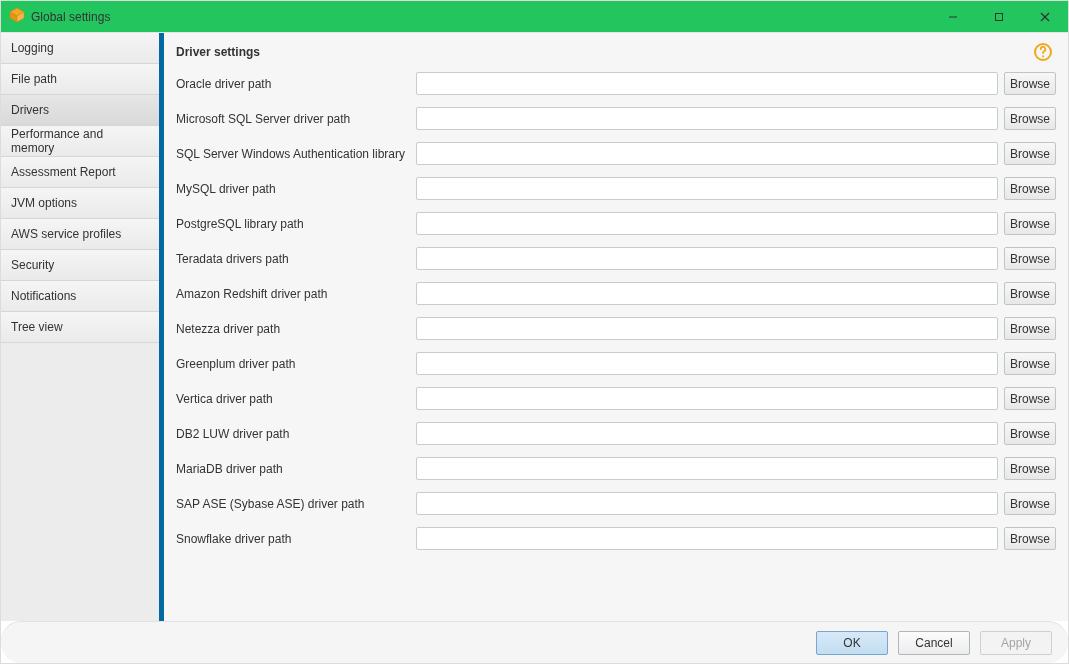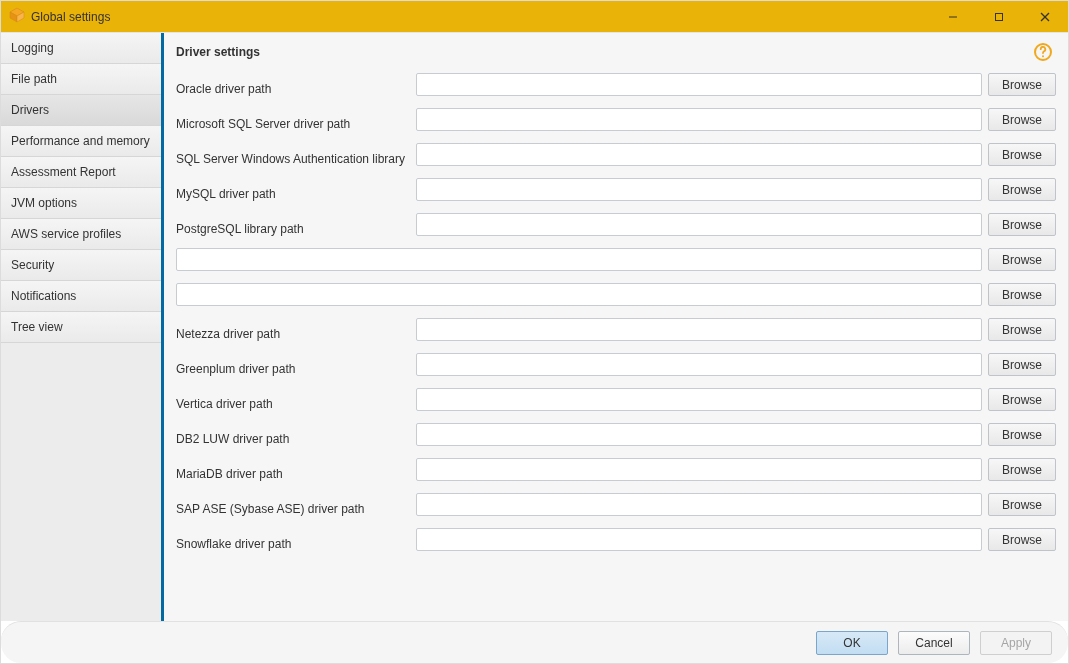--- a/index.html
+++ b/index.html
@@ -8,49 +8,49 @@
     width: 1069px; height: 664px;
     font-family: "Segoe UI", Tahoma, sans-serif;
     font-size: 12px;
     color: #333;
     background: #ffffff;
     overflow: hidden;
   }
   .window { width:1069px; height:664px; display:flex; flex-direction:column; border:1px solid #dcdcdc; }
   .titlebar {
     height:32px; display:flex; align-items:center; justify-content:space-between;
-    background:#eab308; border-bottom:1px solid #e5e5e5; padding-left:8px;
+    background:#22c55e; border-bottom:1px solid #e5e5e5; padding-left:8px;
   }
   .title-left { display:flex; align-items:center; gap:6px; }
   .title-text { font-size:12px; color:#333; }
   .win-controls { display:flex; }
   .win-btn { width:46px; height:32px; display:flex; align-items:center; justify-content:center; }
   .body { flex:1; display:flex; background:#f0f0f0; min-height:0; }
-  .sidebar { width:163px; background:#ececec; border-right:3px solid #0369a1; }
+  .sidebar { width:163px; background:#ececec; border-right:5px solid #0369a1; }
   .side-item {
     height:31px; display:flex; align-items:center; padding:0 10px;
     background:linear-gradient(#f5f5f5,#eaeaea);
     border-bottom:1px solid #d6d6d6;
     cursor:default; color:#333;
   }
   .side-item.selected { background:linear-gradient(#e6e6e6,#d9d9d9); font-weight:normal; }
   .side-item:last-of-nav { }
   .content { flex:1; display:flex; flex-direction:column; background:#f6f6f6; padding:10px 12px 0 12px; min-width:0; }
   .content-header { display:flex; align-items:center; justify-content:space-between; margin-bottom:10px; padding-right:4px;}
   .content-title { font-weight:bold; font-size:12px; color:#333; }
   .help-icon { width:18px; height:18px; }
   .rows { display:flex; flex-direction:column; gap:10px; }
-  .row { display:flex; align-items:flex-end; height:25px; }
+  .row { display:flex; align-items:center; height:25px; }
   .row-label { width:240px; color:#333; padding-right:8px; }
   .row-input {
     flex:1; height:23px; background:#ffffff; border:1px solid #c7ccd1; border-radius:2px;
     padding:3px 6px; font-size:12px; color:#333;
   }
   .row-browse {
-    width:68px; height:23px; margin-left:6px;
+    width:52px; height:23px; margin-left:6px;
     background:linear-gradient(#f7f7f7,#e8e8e8);
     border:1px solid #bfc4c9; border-radius:2px;
     font-size:12px; color:#333; display:flex; align-items:center; justify-content:center;
     cursor:default;
   }
   .footer {
     height:42px; display:flex; align-items:center; justify-content:flex-end;
     gap:10px; padding:0 16px;
     border-top:1px solid #e1e1e1; background:#f5f5f5;border-radius:20px;
   }
@@ -176,25 +176,27 @@
           <button class="row-browse">Browse</button>
         </div>
 
         <div class="row">
           <span class="row-label">PostgreSQL library path</span>
           <input class="row-input" type="text" value="" style="">
           <button class="row-browse">Browse</button>
         </div>
 
         <div class="row">
-          <input class="row-input" type="text" value="" style="">
-          <button class="row-browse">Browse</button>
-        </div>
-
-        <div class="row">
+          <span class="row-label">Teradata drivers path</span>
+          <input class="row-input" type="text" value="" style="">
+          <button class="row-browse">Browse</button>
+        </div>
+
+        <div class="row">
+          <span class="row-label">Amazon Redshift driver path</span>
           <input class="row-input" type="text" value="" style="">
           <button class="row-browse">Browse</button>
         </div>
 
         <div class="row">
           <span class="row-label">Netezza driver path</span>
           <input class="row-input" type="text" value="" style="">
           <button class="row-browse">Browse</button>
         </div>
 

